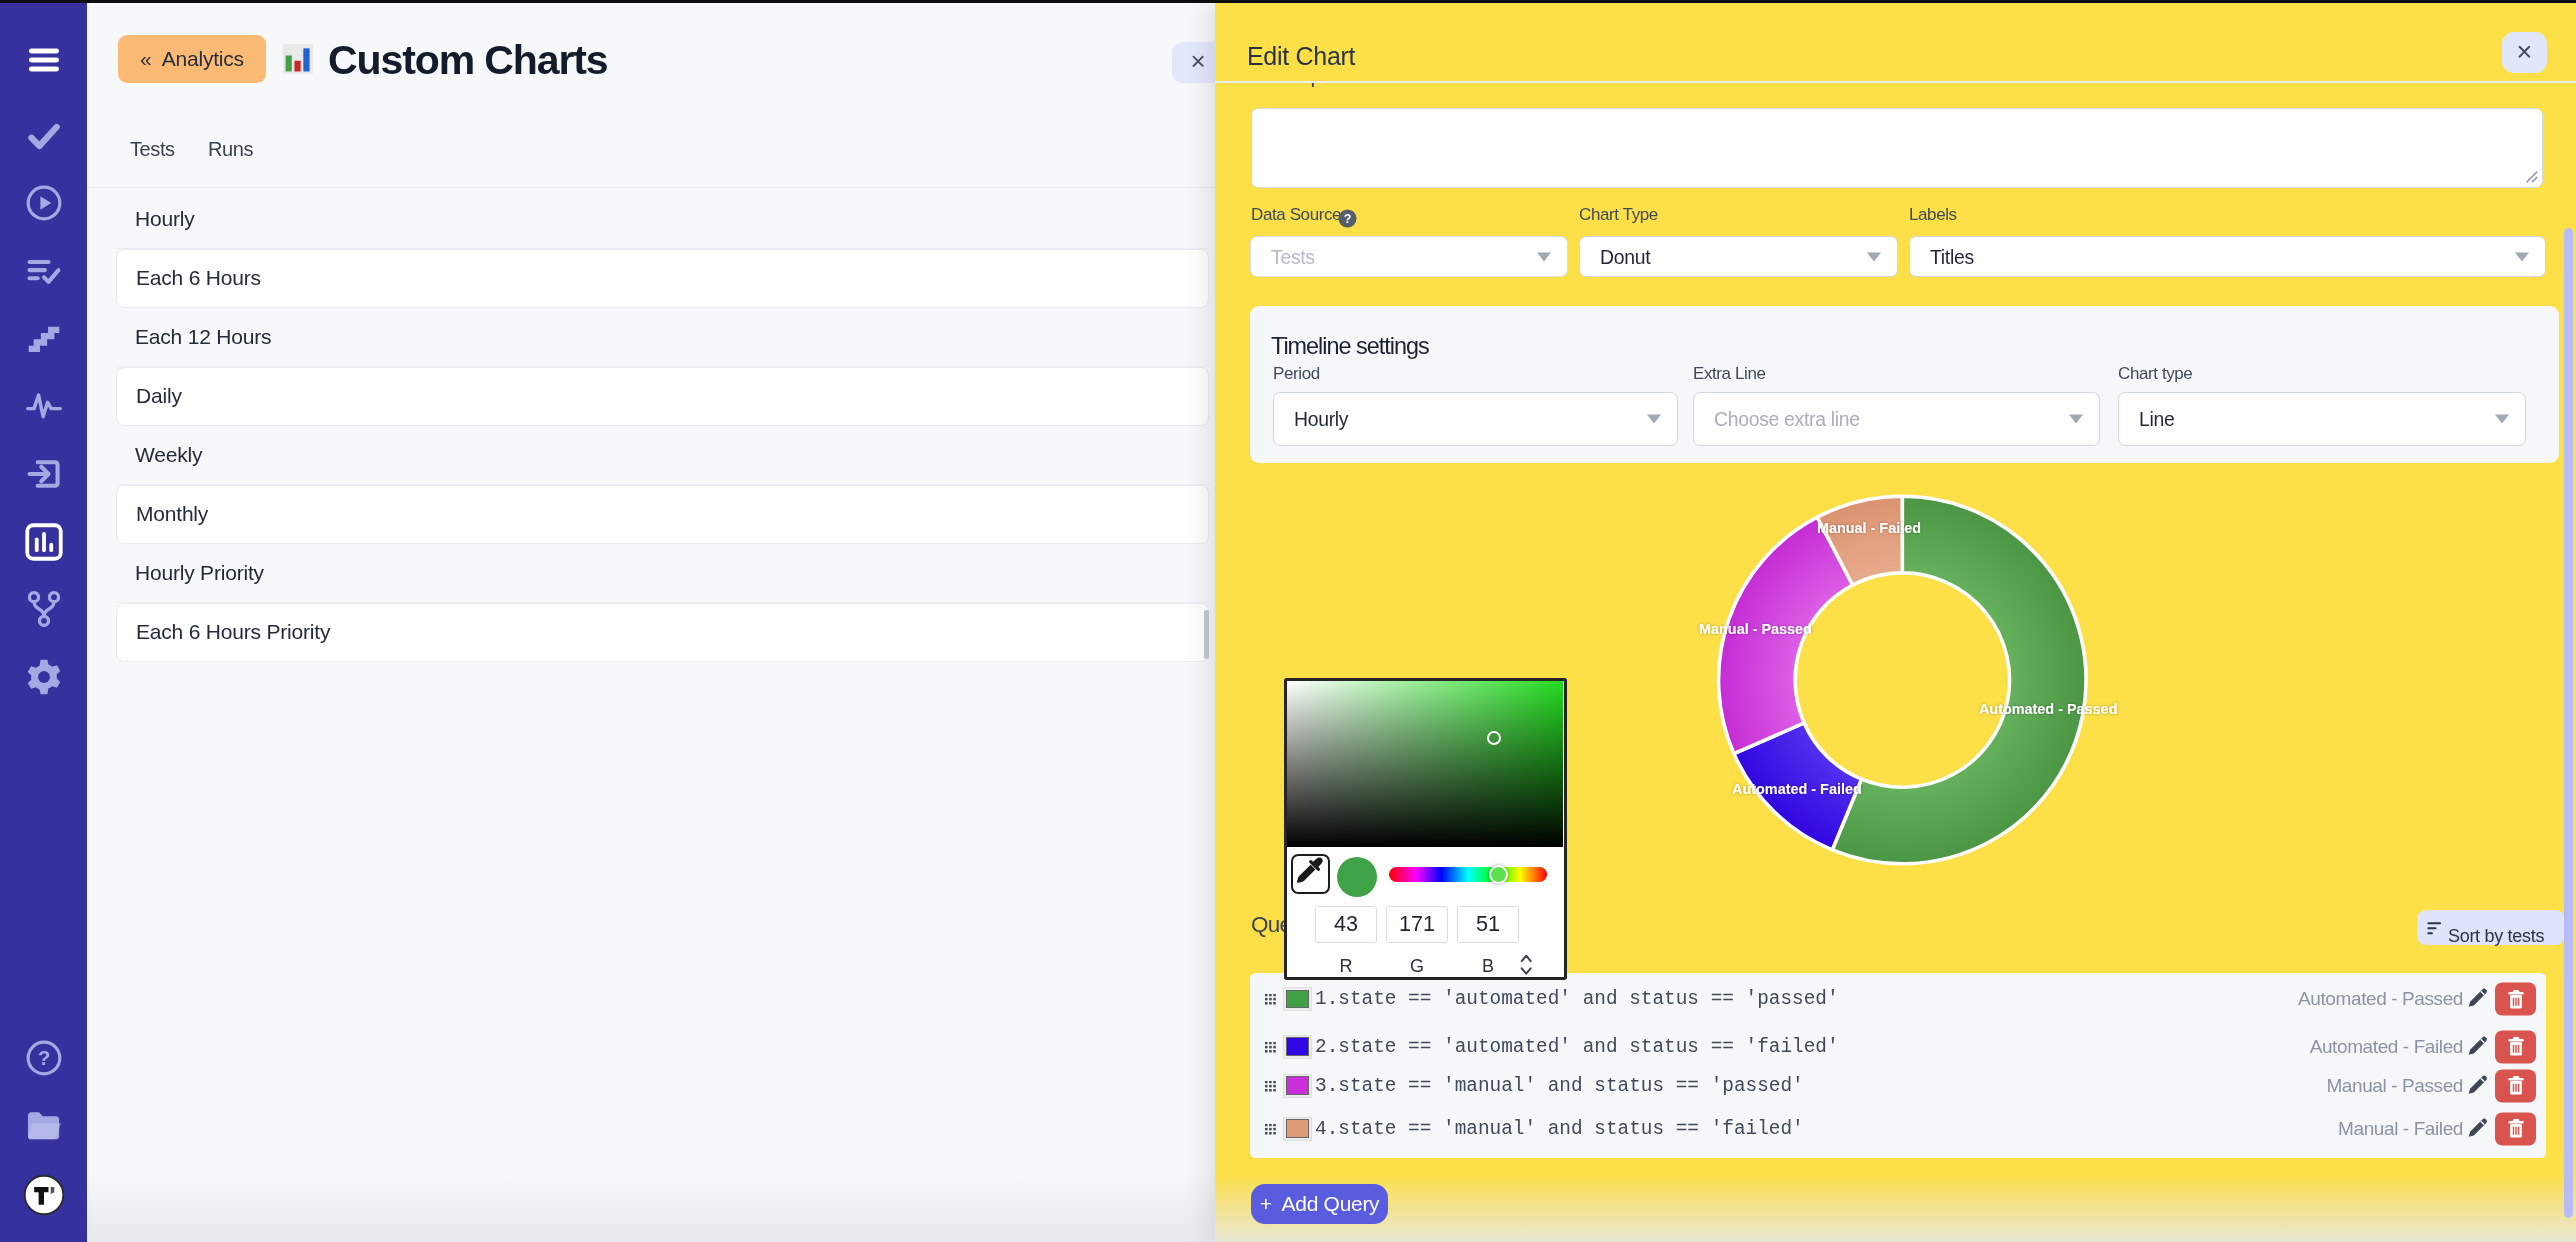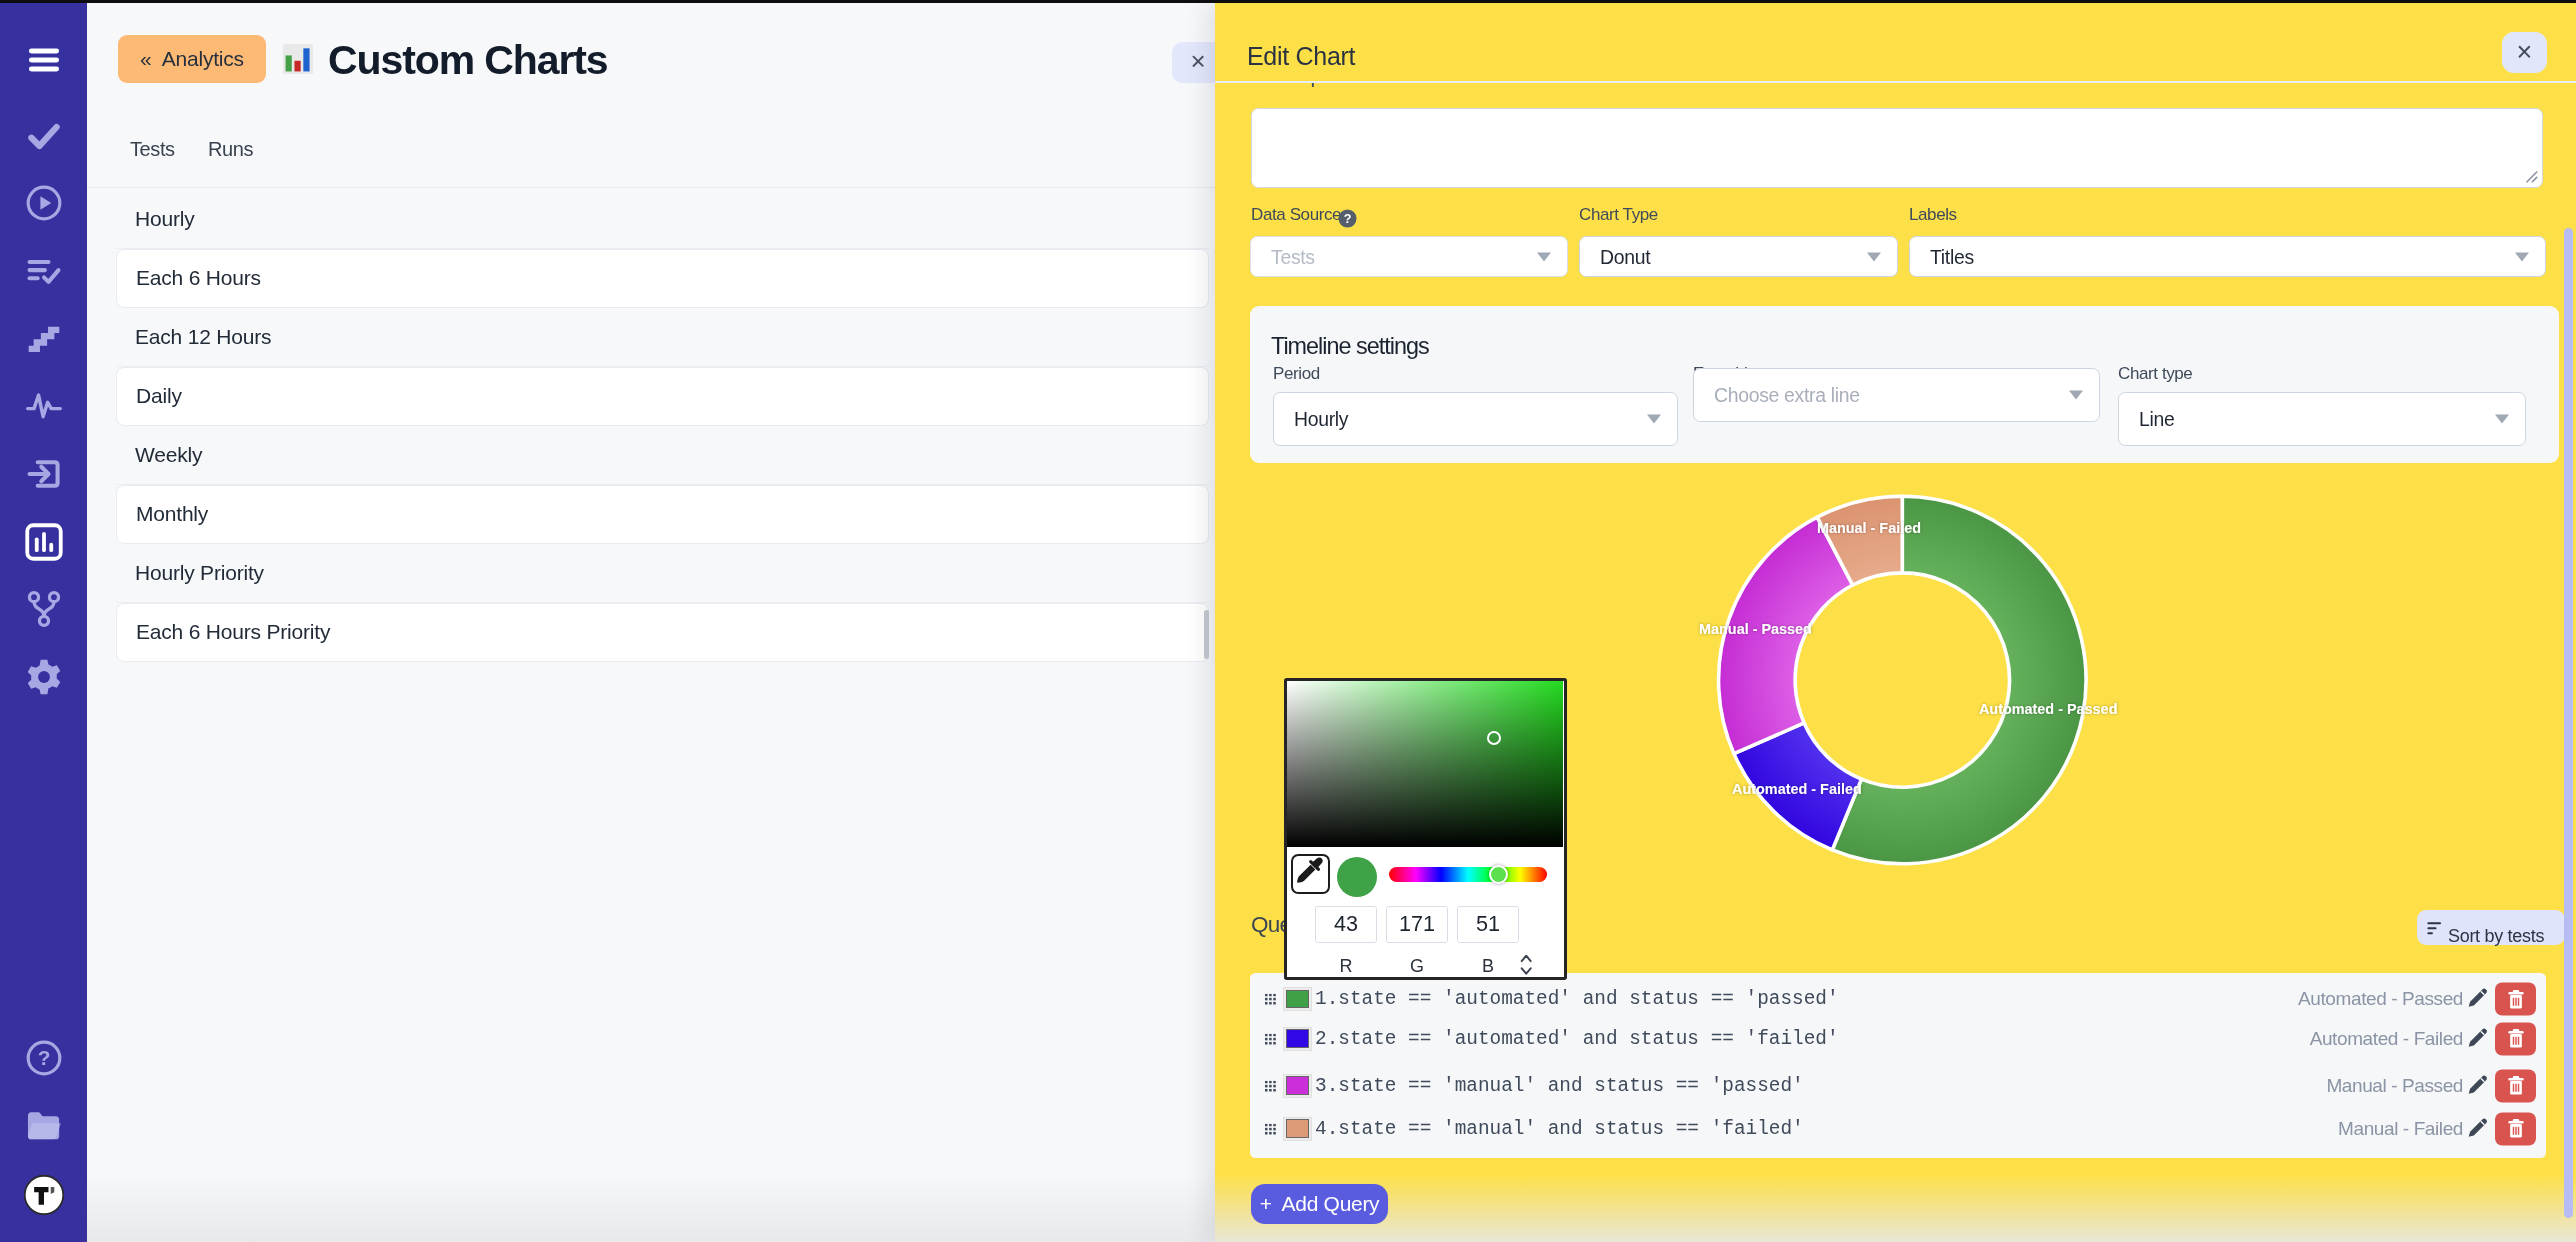--- a/index.html
+++ b/index.html
@@ -251,21 +251,21 @@
 
   <div id="tl-box"></div>
   <div id="tl-head">Timeline settings</div>
   <div class="flabel" style="left:1273px; top:364px;">Period</div>
   <div class="flabel" style="left:1693px; top:364px;">Extra Line</div>
   <div class="flabel" style="left:2118px; top:364px;">Chart type</div>
   <div class="select" style="left:1273px; top:392px; width:405px; height:54px;">
         <span class="val">Hourly</span>
         <span class="caret"></span>
       </div>
-  <div class="select" style="left:1693px; top:368px; width:407px; height:54px;text-align:right;">
+  <div class="select" style="left:1693px; top:392px; width:407px; height:54px;text-align:right;">
         <span class="val ph">Choose extra line</span>
         <span class="caret"></span>
       </div>
   <div class="select" style="left:2118px; top:392px; width:408px; height:54px;">
         <span class="val">Line</span>
         <span class="caret"></span>
       </div>
 
   <svg width="2576" height="1243" viewBox="0 0 2860 1380" style="position:absolute;left:0;top:0;pointer-events:none">
         <defs>
@@ -339,21 +339,21 @@
 <rect x="1.5" y="2.8" width="17" height="2.6" rx="1.3" fill="#ffffff"></rect>
 <rect x="6.5" y="0.5" width="7" height="2.6" rx="1.3" fill="#ffffff"></rect>
 <g stroke="#d9534f" stroke-width="1.6">
                 <line x1="7.2" y1="9" x2="7.2" y2="18"></line>
                 <line x1="10" y1="9" x2="10" y2="18"></line>
                 <line x1="12.8" y1="9" x2="12.8" y2="18"></line>
               </g>
             </svg>
           </span>
     </div>
-    <div class="qrow" style="top:44px;">
+    <div class="qrow" style="top:52px;">
       <span class="qdots"><svg width="11.7" height="11.7" viewBox="0 0 13 13">
               <rect x="0.0" y="0.0" width="2.8" height="2.8" fill="#3f4a5a"></rect>
               <rect x="4.6" y="0.0" width="2.8" height="2.8" fill="#3f4a5a"></rect>
               <rect x="9.2" y="0.0" width="2.8" height="2.8" fill="#3f4a5a"></rect>
               <rect x="0.0" y="4.6" width="2.8" height="2.8" fill="#3f4a5a"></rect>
               <rect x="4.6" y="4.6" width="2.8" height="2.8" fill="#3f4a5a"></rect>
               <rect x="9.2" y="4.6" width="2.8" height="2.8" fill="#3f4a5a"></rect>
               <rect x="0.0" y="9.2" width="2.8" height="2.8" fill="#3f4a5a"></rect>
               <rect x="4.6" y="9.2" width="2.8" height="2.8" fill="#3f4a5a"></rect>
               <rect x="9.2" y="9.2" width="2.8" height="2.8" fill="#3f4a5a"></rect>

